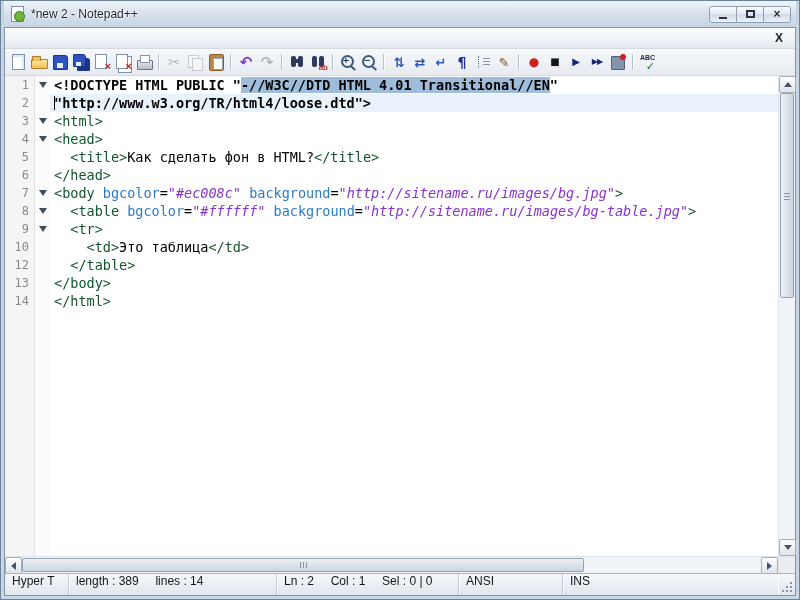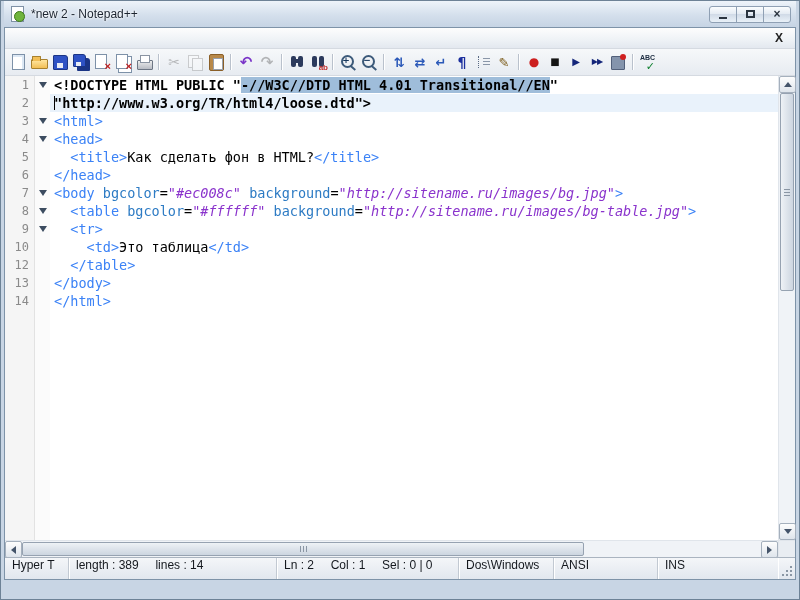--- a/index.html
+++ b/index.html
@@ -1,19 +1,19 @@
 <!DOCTYPE html>
 <html><head>
 <meta charset="utf-8">
 <style>
   *{box-sizing:border-box;margin:0;padding:0}
   html,body{width:800px;height:600px;overflow:hidden;background:#fff}
   body{font-family:"Liberation Sans",sans-serif}
 
-  .window{width:800px;height:600px;background:#c8d5e4;border:1px solid #6d8296;padding:0 3px 19px;display:flex;flex-direction:column}
+  .window{width:800px;height:600px;background:#c8d5e4;border:1px solid #6d8296;padding:0 3px 3px;display:flex;flex-direction:column}
   .titlebar{height:26px;display:flex;align-items:center;gap:6px;padding:0 5px;background:linear-gradient(180deg,#eef4fa,#d4dfec 55%,#c6d4e4)}
   .title-text{font-size:12px;color:#1c2430;text-shadow:0 0 3px #fff,0 0 3px #fff}
   .winbtns{margin-left:auto;display:flex}
   .wbtn{width:28px;height:17px;margin-left:-1px;border:1px solid #8fa0b4;background:linear-gradient(#fbfdfe,#e4ebf3 45%,#cfd9e6 46%,#e9f1f8);display:flex;align-items:center;justify-content:center}
   .wbtn:first-child{border-radius:3px 0 0 3px}
   .wbtn:last-child{border-radius:0 3px 3px 0}
   .glyph-min{width:8px;height:2px;background:#2a3440;margin-top:7px}
   .glyph-max{width:9px;height:8px;border:2px solid #2a3440}
   .glyph-close{font-size:12px;font-weight:bold;color:#2a3440;line-height:1}
   .app-icon{width:16px;height:16px;position:relative}
@@ -81,21 +81,21 @@
   .main{flex:1;min-height:0;display:flex;background:#fff}
   .ed{flex:1;min-width:0;display:flex;flex-direction:column;overflow:hidden;font-family:"DejaVu Sans Mono","Liberation Mono",monospace;font-size:13.5px}
   .ed-row{display:flex;height:18px;line-height:18px;flex:none}
   .ed-row.fill{flex:1;height:auto}
   .ed-num{width:30px;flex:none;text-align:right;padding-right:5px;color:#8a8a8a;background:#f5f5f5;border-right:1px solid #e2e2e2;font-size:12px}
   .ed-fold{width:15px;flex:none;background:#fbfbfb;display:flex;align-items:center;justify-content:center}
   .fold-marker{width:0;height:0;border-left:4px solid transparent;border-right:4px solid transparent;border-top:6px solid #3c4c60}
   .ed-code{flex:1;white-space:pre;padding-left:4px;color:#000}
   .ed-code.cur{background:#e9f2fb}
   .tk-doc{color:#000;font-weight:bold}
-  .tk-tag{color:#3b82f6}
+  .tk-tag{color:#14532d}
   .tk-attr{color:#2d7bc4}
   .tk-str{color:#8a33cc;font-style:italic}
   .tk-op{color:#000}
   .tk-txt{color:#000}
   .seltext{background:#9fbdda}
   .caret{display:inline-block;width:1px;height:14px;background:#000;vertical-align:-2px;margin-right:-1px}
 
   .vscroll{width:17px;flex:none;display:flex;flex-direction:column;background:#f0f3f7;border-left:1px solid #e0e5eb}
   .sb-btn{width:17px;height:17px;flex:none;display:flex;align-items:center;justify-content:center;background:linear-gradient(#fdfdfd,#dfe5ec);border:1px solid #a5b0bd;border-radius:2px}
   .tri-up{width:0;height:0;border-left:4px solid transparent;border-right:4px solid transparent;border-bottom:5px solid #44546a}
@@ -307,23 +307,20 @@
     <div class="statusbar">
       <div class="st-seg st-doctype">
           <span>Hyper T</span>
         </div>
       <div class="st-seg st-len">
           <span>length : 389     lines : 14</span>
         </div>
       <div class="st-seg st-pos">
           <span>Ln : 2     Col : 1     Sel : 0 | 0</span>
         </div>
-      <div class="st-seg st-eol">
-          <span>Dos\Windows</span>
-        </div>
       <div class="st-seg st-enc">
           <span>ANSI</span>
         </div>
       <div class="st-seg st-ins">
           <span>INS</span>
         </div>
       <div class="st-seg grip"></div>
     </div>
 
   </div>

